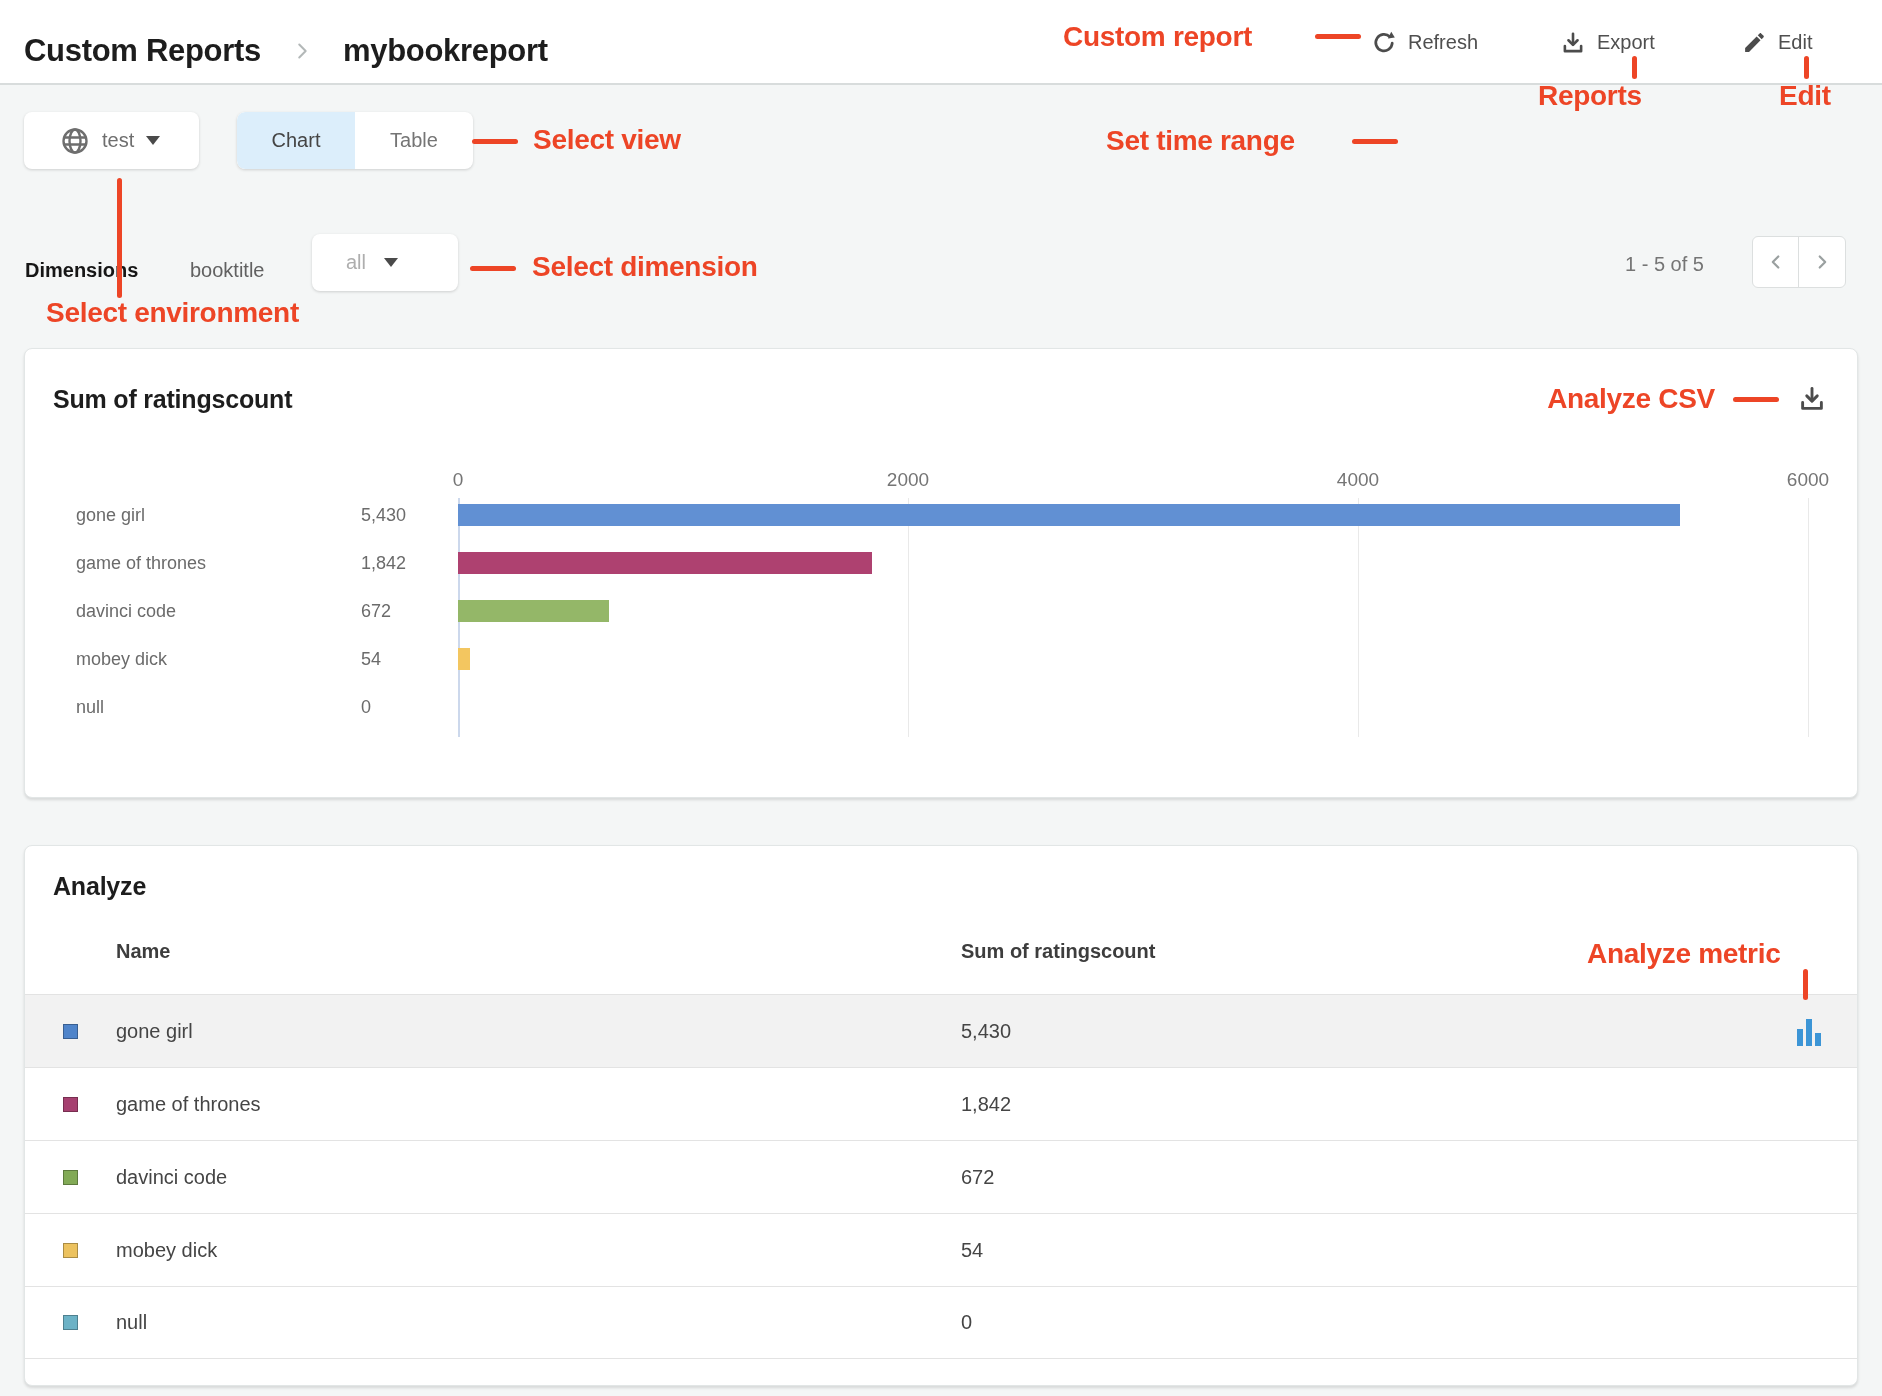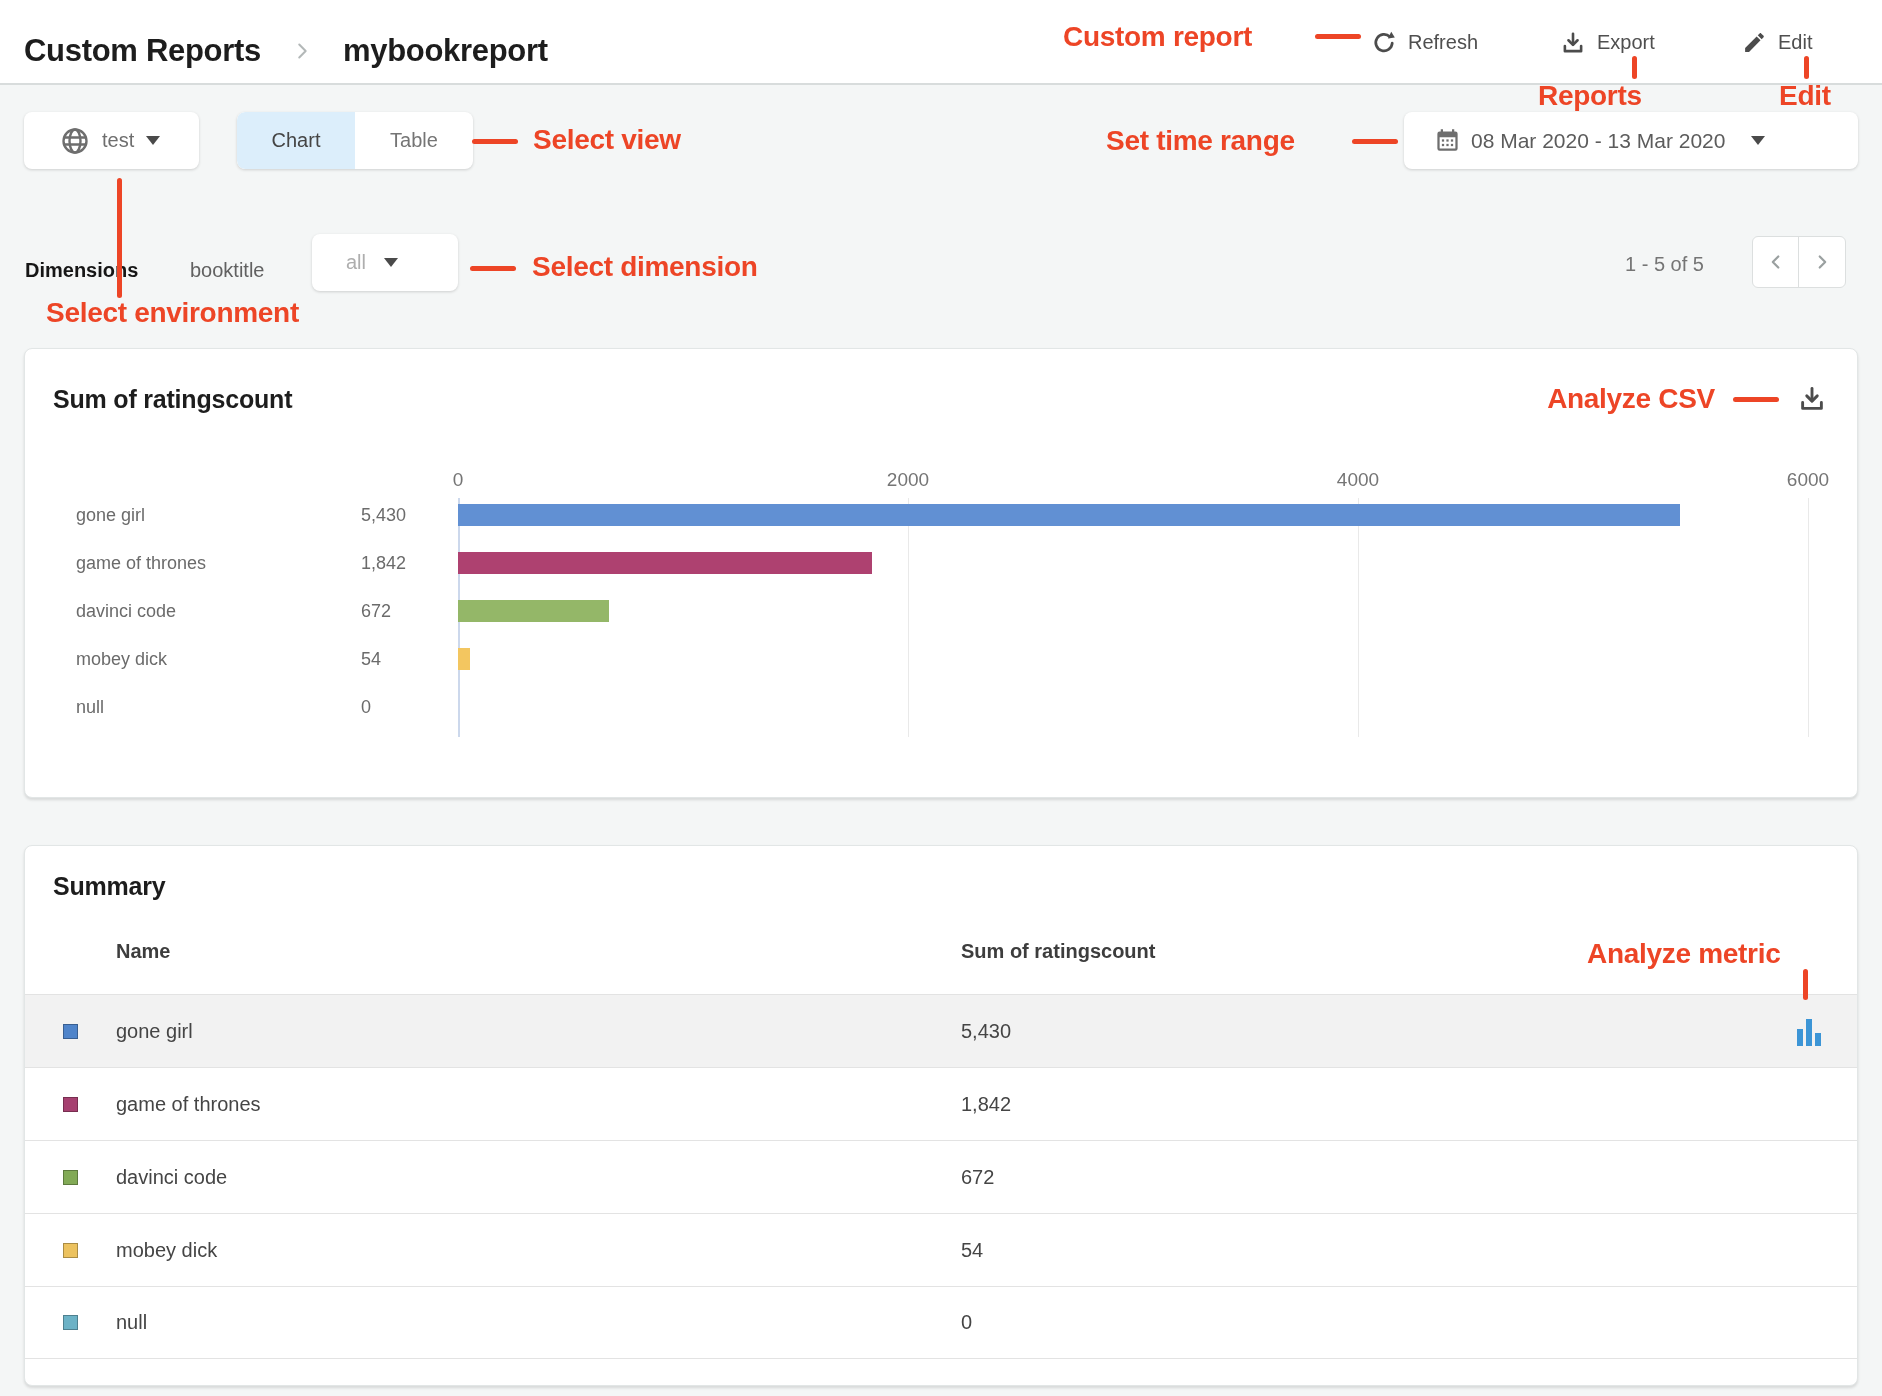--- a/index.html
+++ b/index.html
@@ -141,35 +141,20 @@
   <div class="wcard seg-card">
     <div class="seg seg-on">Chart</div>
     <div class="seg seg-off">Table</div>
   </div>
   <div class="rdash" style="left:472px; top:139px;"></div>
   <div class="rtext" style="left:533px; top:124px;">Select view</div>
 
   <div class="rtext" style="left:1106px; top:125px;">Set time range</div>
   <div class="rdash" style="left:1352px; top:139px;"></div>
 
-  <div class="wcard date-card">
-    <svg width="27" height="27" viewBox="0 0 24 24">
-      <path fill="#6e6e6e" d="M19 4h-1V2h-2v2H8V2H6v2H5a2 2 0 0 0-2 2v13a2 2 0 0 0 2 2h14a2 2 0 0 0 2-2V6a2 2 0 0 0-2-2zm0 15H5V9h14v10z"></path>
-      <g fill="#6e6e6e">
-        <rect x="7" y="11" width="2" height="2"></rect>
-          <rect x="11" y="11" width="2" height="2"></rect>
-          <rect x="15" y="11" width="2" height="2"></rect>
-        <rect x="7" y="15" width="2" height="2"></rect>
-          <rect x="11" y="15" width="2" height="2"></rect>
-          <rect x="15" y="15" width="2" height="2"></rect>
-      </g>
-    </svg>
-    <span>08 Mar 2020 - 13 Mar 2020</span>
-    <div class="tri"></div>
-  </div>
 
   <div class="lbl-dims">Dimensions</div>
   <div class="lbl-booktitle">booktitle</div>
   <div class="wcard all-card">
     <span>all</span>
     <div class="tri"></div>
   </div>
   <div class="rdash" style="left:470px; top:266px;"></div>
   <div class="rtext" style="left:532px; top:251px;">Select dimension</div>
   <div class="rvline" style="left:117px; top:178px; height:120px;"></div>
@@ -251,21 +236,21 @@
         <div class="clabel">null</div>
         <div class="cvalue">0</div>
         <div class="cbarzone">
             <div class="cbar" style="width: 0%; background: rgb(108, 178, 198);"></div>
           </div>
       </div>
     </div>
   </div>
 
   <div class="bigcard summary-card">
-    <div class="card-title" style="top:26px;">Summary</div>
+    <div class="card-title" style="top:26px;">Analyze</div>
     <div class="th" style="left:91px;">Name</div>
     <div class="th" style="left:936px;">Sum of ratingscount</div>
 
     <div class="rtext" style="left:1562px; top:92px;">Analyze metric</div>
     <div class="rvline" style="left:1778px; top:123px; height:31px;"></div>
 
     <div class="s-rows">
       <div class="srow hl">
         <div class="swatch" style="background: rgb(79, 132, 202);"></div>
         <div class="sname">gone girl</div>

